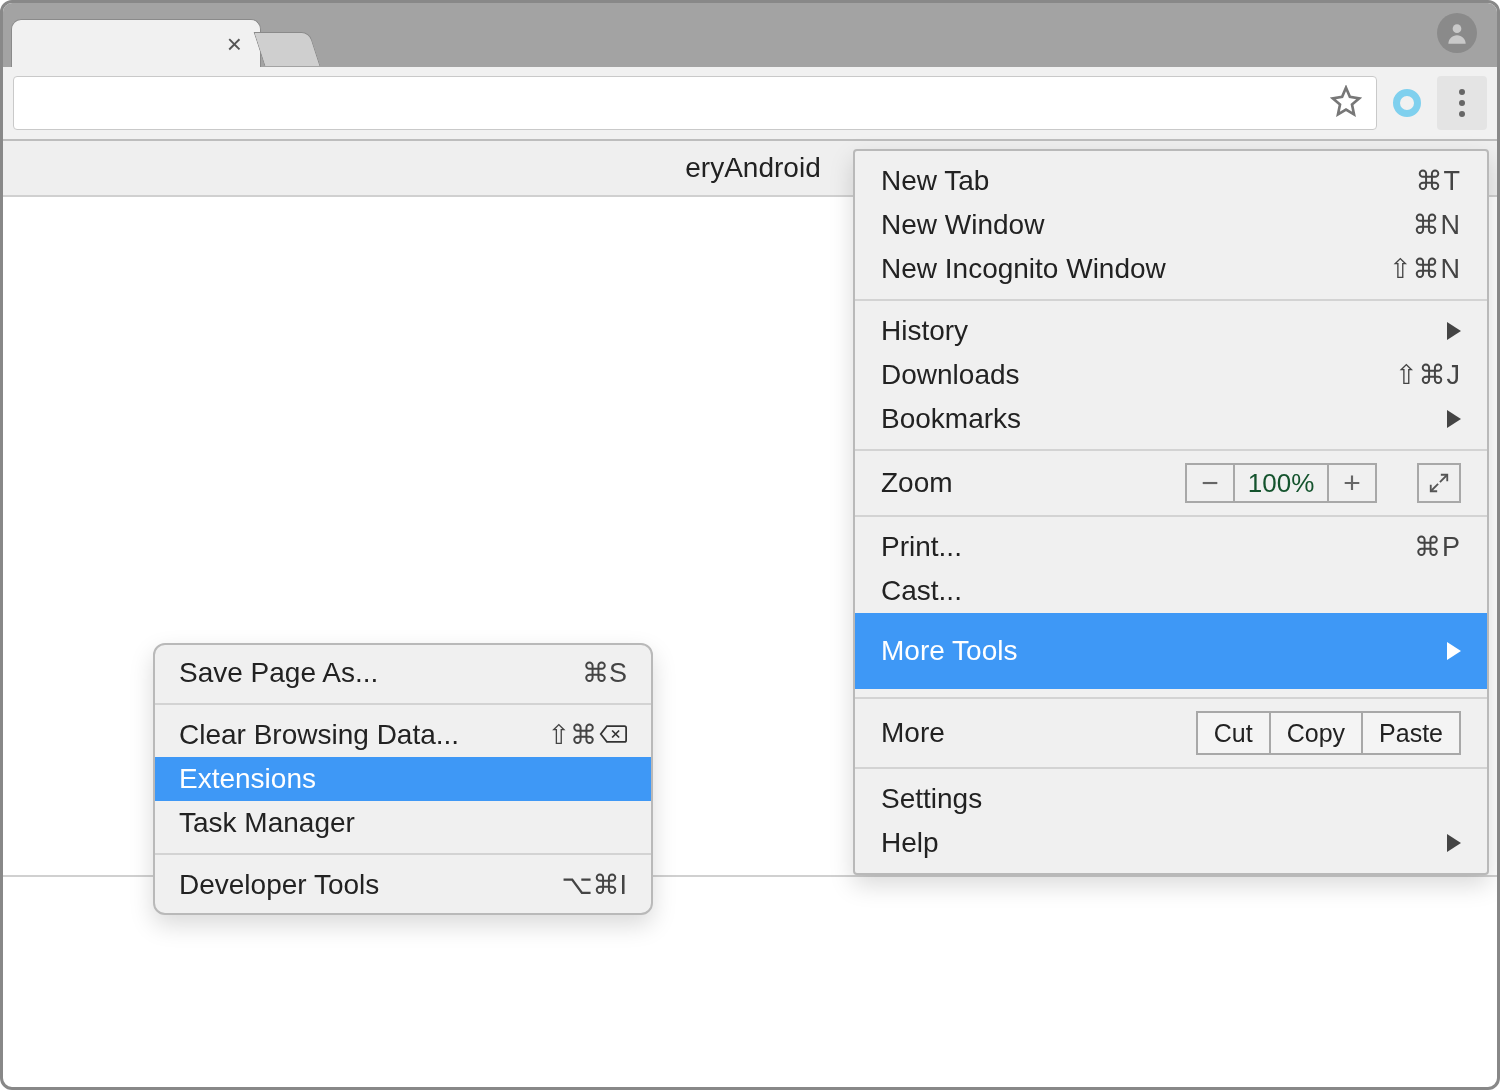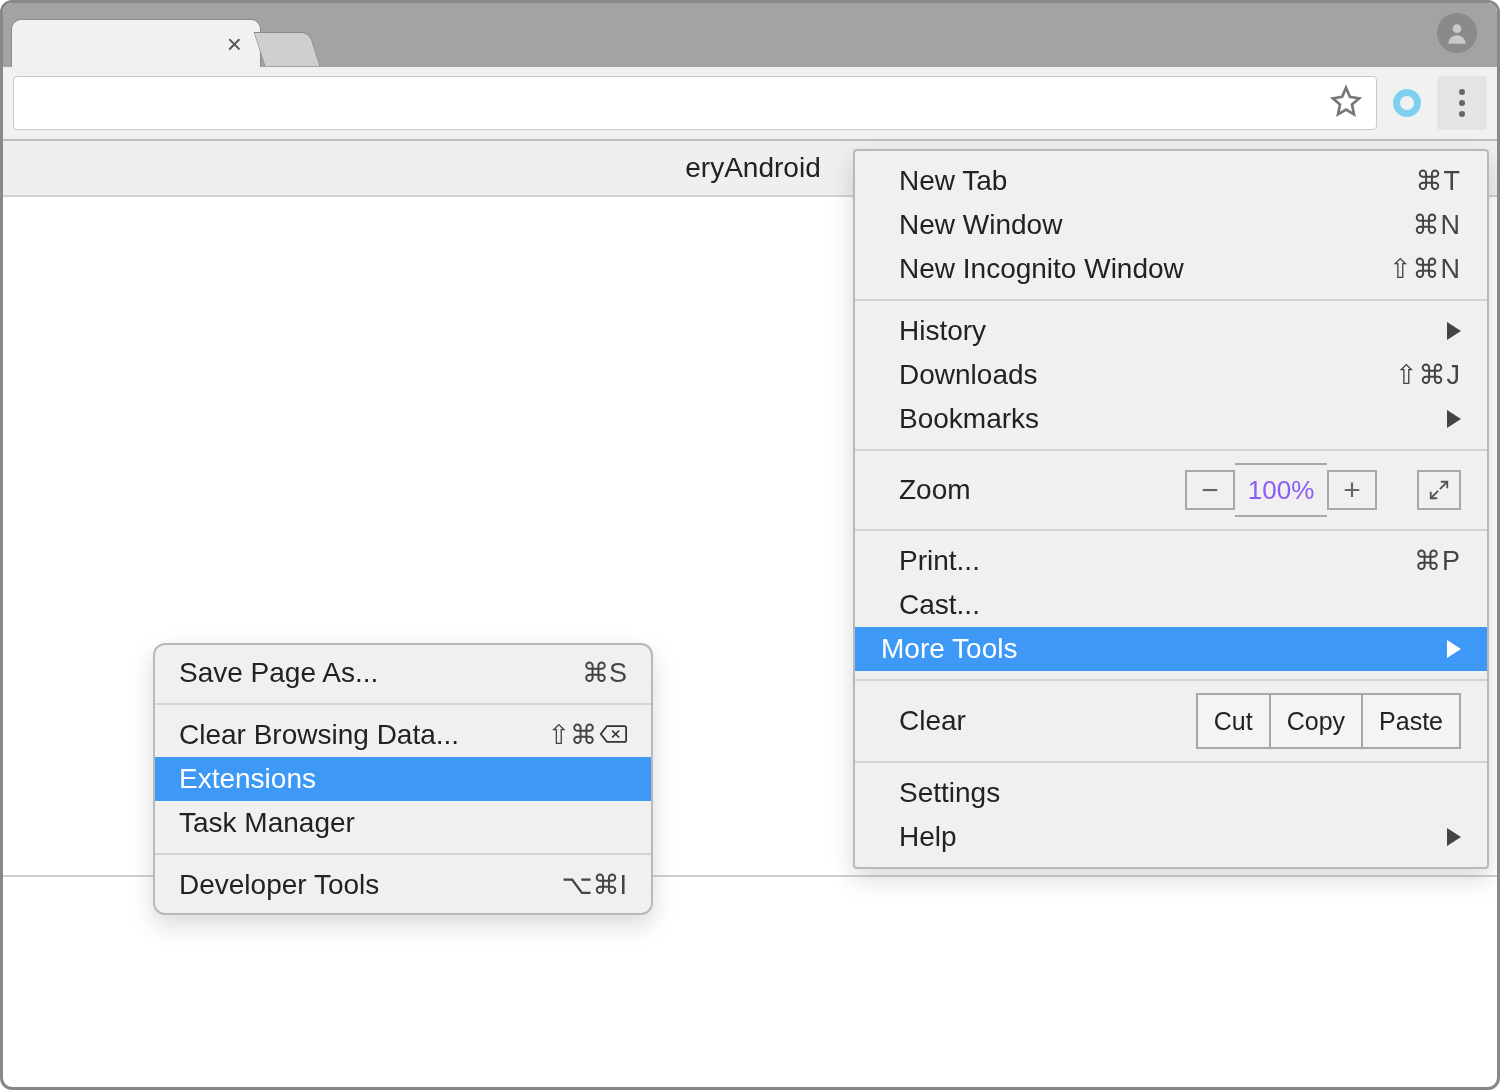--- a/index.html
+++ b/index.html
@@ -143,41 +143,40 @@
     border-radius: 4px;
     box-shadow: 0 10px 24px rgba(0,0,0,0.15);
     font-size: 28px;
     color: #222;
   }
   .menu .row {
     display: flex;
     align-items: center;
     padding: 4px 26px;
     min-height: 44px;
-    margin-left: 18px;
   }
   .menu .row .label { flex: 1; }
   .menu .row .shortcut {
     color: #444;
     letter-spacing: 1px;
     font-size: 27px;
     display: flex;
     align-items: center;
     gap: 2px;
   }
   .menu hr {
     border: none;
     border-top: 2px solid #d3d3d3;
     margin: 8px 0;
   }
   .menu .row.highlight {
     background: #3e98f6;
     color: #fff;
     margin: 0;
-    padding: 6px 26px;
+    padding: 22px 26px;
   }
   .menu .row.highlight .tri { border-left-color: #fff; }
   .tri {
     width: 0; height: 0;
     border-top: 9px solid transparent;
     border-bottom: 9px solid transparent;
     border-left: 14px solid #444;
     margin-left: 10px;
   }
   .zoomgroup {
@@ -186,38 +185,38 @@
     gap: 0;
     margin-left: auto;
   }
   .zbtn {
     width: 50px; height: 40px;
     border: 2px solid #a8a8a8;
     display: flex; align-items: center; justify-content: center;
     font-size: 30px; color: #666; background: #f0f0f0;
   }
   .zval {
-    width: 92px; height: 54px;
+    width: 92px; height: 40px;
     border-top: 2px solid #a8a8a8; border-bottom: 2px solid #a8a8a8;
     display: flex; align-items: center; justify-content: center;
-    color: #8b5cf6; font-size: 26px;
+    color: #14532d; font-size: 26px;
   }
   .fs {
     width: 44px; height: 40px;
     border: 2px solid #a8a8a8;
     margin-left: 40px;
     display: flex; align-items: center; justify-content: center;
     font-size: 18px; color: #555;
   }
   .editgroup {
     display: flex;
     margin-left: auto;
   }
   .ebtn {
-    height: 56px;
+    height: 44px;
     padding: 0 16px;
     border: 2px solid #a8a8a8;
     display: flex; align-items: center; justify-content: center;
     font-size: 25px;
     background: #f4f4f4;
   }
   .ebtn + .ebtn { border-left: none; }
 
   
   .submenu {
@@ -347,21 +346,21 @@
     </div>
     <div class="row">
       <span class="label">Cast...</span>
     </div>
     <div class="row highlight">
       <span class="label">More Tools</span>
       <span class="tri"></span>
     </div>
     <hr>
     <div class="row">
-      <span class="label">Clear</span>
+      <span class="label">More</span>
       <div class="editgroup">
         <div class="ebtn">Cut</div>
         <div class="ebtn">Copy</div>
         <div class="ebtn">Paste</div>
       </div>
     </div>
     <hr>
     <div class="row">
       <span class="label">Settings</span>
     </div>

